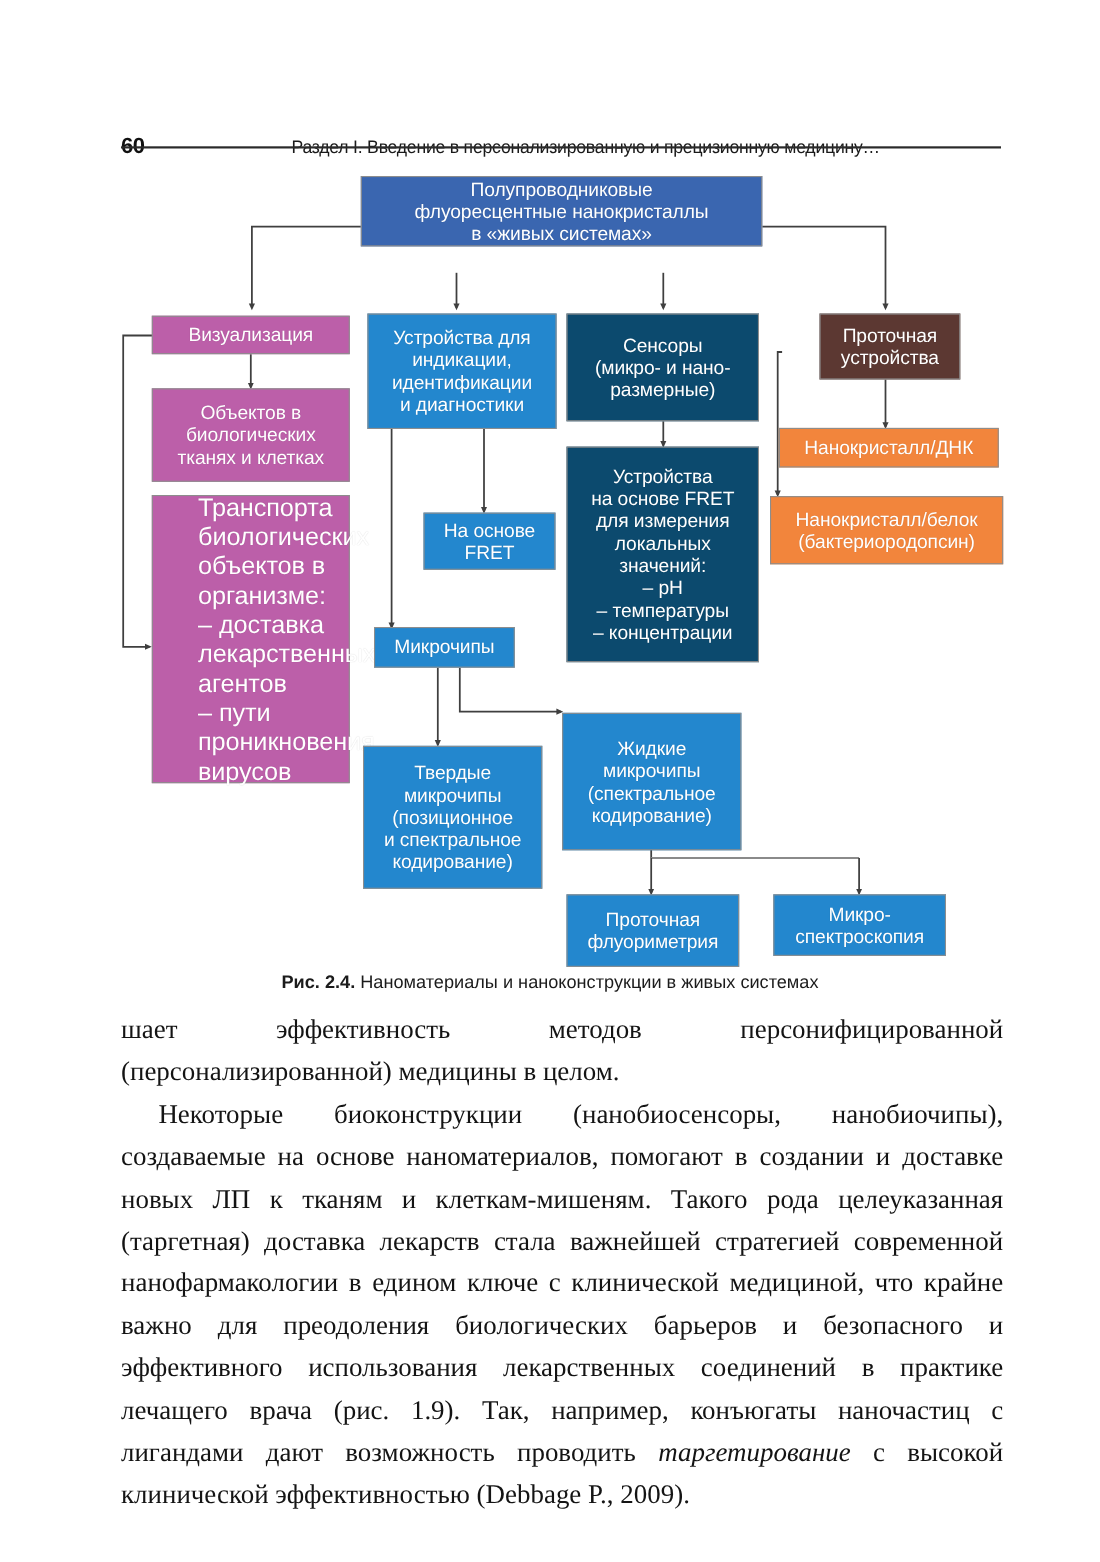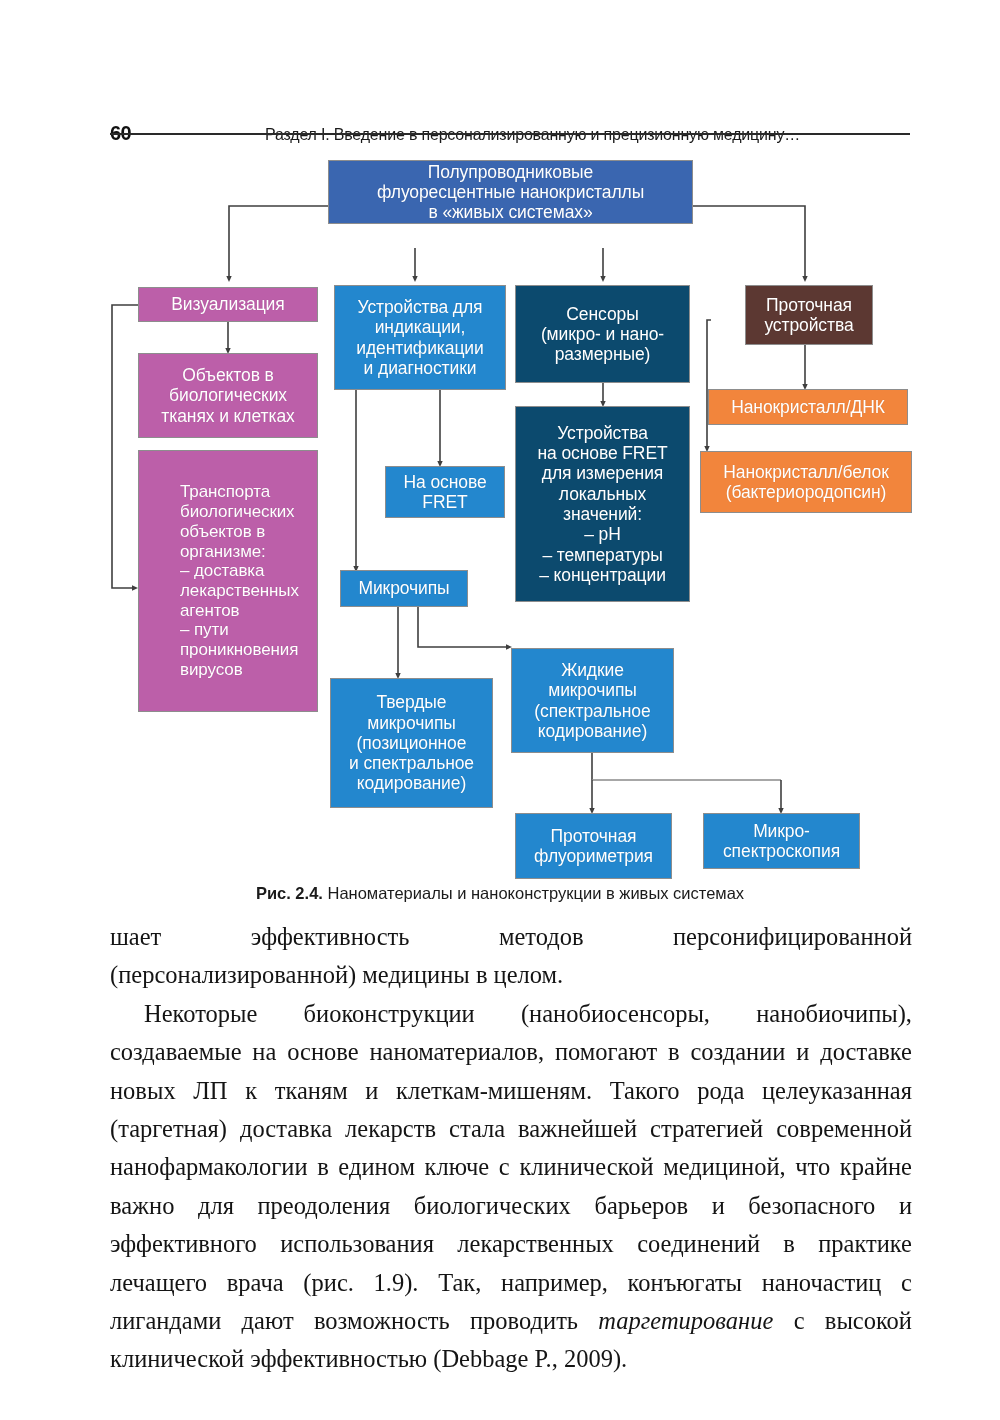--- a/index.html
+++ b/index.html
@@ -188,21 +188,21 @@
   <div class="node c-blue-dark" style="left:328px; top:160px; width:365px; height:64px;">Полупроводниковые
 флуоресцентные нанокристаллы
 в «живых системах»</div>
 
   <div class="node c-pink" style="left:138px; top:287px; width:180px; height:35px;">Визуализация</div>
 
   <div class="node c-pink" style="left:138px; top:353px; width:180px; height:85px;">Объектов в
 биологических
 тканях и клетках</div>
 
-  <div class="node c-pink left-align" style="left:138px; top:450px; width:180px; height:262px; font-size:17px;padding-left:41px;">Транспорта
+  <div class="node c-pink left-align" style="left:138px; top:450px; width:180px; height:262px; font-size:23px;padding-left:41px;">Транспорта
 биологических
 объектов в
 организме:
 – доставка
    лекарственных
    агентов
 – пути
    проникновения
    вирусов</div>
 
@@ -236,21 +236,21 @@
 – концентрации</div>
 
   <div class="node c-brown" style="left:745px; top:285px; width:128px; height:60px;">Проточная
 устройства</div>
 
   <div class="node c-orange" style="left:708px; top:389px; width:200px; height:36px;">Нанокристалл/ДНК</div>
 
   <div class="node c-orange" style="left:700px; top:451px; width:212px; height:62px;">Нанокристалл/белок
 (бактериородопсин)</div>
 
-  <div class="node c-blue" style="left:511px; top:648px; width:163px; height:105px;">Жидкие
+  <div class="node c-blue" style="left:511px; top:648px; width:163px; height:125px;">Жидкие
 микрочипы
 (спектральное
 кодирование)</div>
 
   <div class="node c-blue" style="left:515px; top:813px; width:157px; height:66px;">Проточная
 флуориметрия</div>
 
   <div class="node c-blue" style="left:703px; top:813px; width:157px; height:56px;">Микро-
 спектроскопия</div>
 

